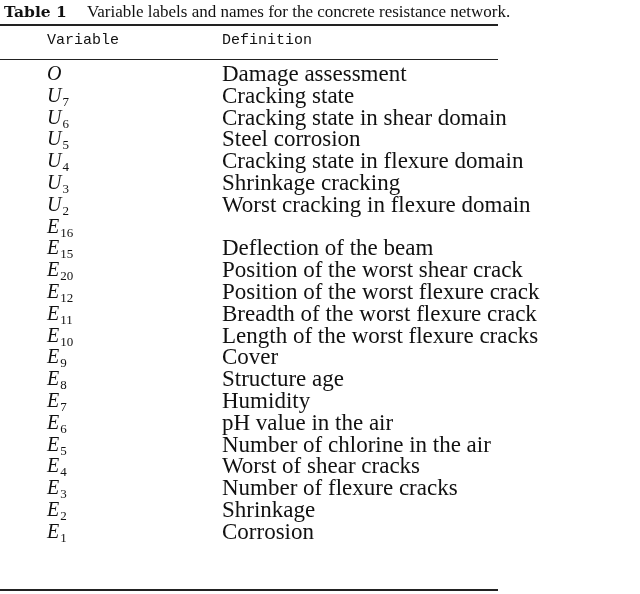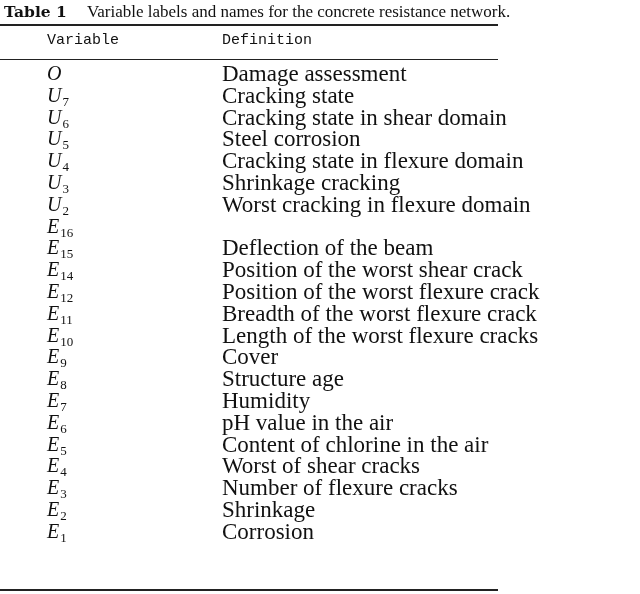--- a/index.html
+++ b/index.html
@@ -63,21 +63,21 @@
       <span class="def">Worst cracking in flexure domain</span>
     </div>
     <div class="row">
       <span class="var"><span>E</span><sub>16</sub></span>
     </div>
     <div class="row">
       <span class="var"><span>E</span><sub>15</sub></span>
       <span class="def">Deflection of the beam</span>
     </div>
     <div class="row">
-      <span class="var"><span>E</span><sub>14</sub></span>
+      <span class="var"><span>E</span><sub>20</sub></span>
       <span class="def">Position of the worst shear crack</span>
     </div>
     <div class="row">
       <span class="var"><span>E</span><sub>12</sub></span>
       <span class="def">Position of the worst flexure crack</span>
     </div>
     <div class="row">
       <span class="var"><span>E</span><sub>11</sub></span>
       <span class="def">Breadth of the worst flexure crack</span>
     </div>
@@ -96,21 +96,21 @@
     <div class="row">
       <span class="var"><span>E</span><sub>7</sub></span>
       <span class="def">Humidity</span>
     </div>
     <div class="row">
       <span class="var"><span>E</span><sub>6</sub></span>
       <span class="def">pH value in the air</span>
     </div>
     <div class="row">
       <span class="var"><span>E</span><sub>5</sub></span>
-      <span class="def">Content of chlorine in the air</span>
+      <span class="def">Number of chlorine in the air</span>
     </div>
     <div class="row">
       <span class="var"><span>E</span><sub>4</sub></span>
       <span class="def">Worst of shear cracks</span>
     </div>
     <div class="row">
       <span class="var"><span>E</span><sub>3</sub></span>
       <span class="def">Number of flexure cracks</span>
     </div>
     <div class="row">

